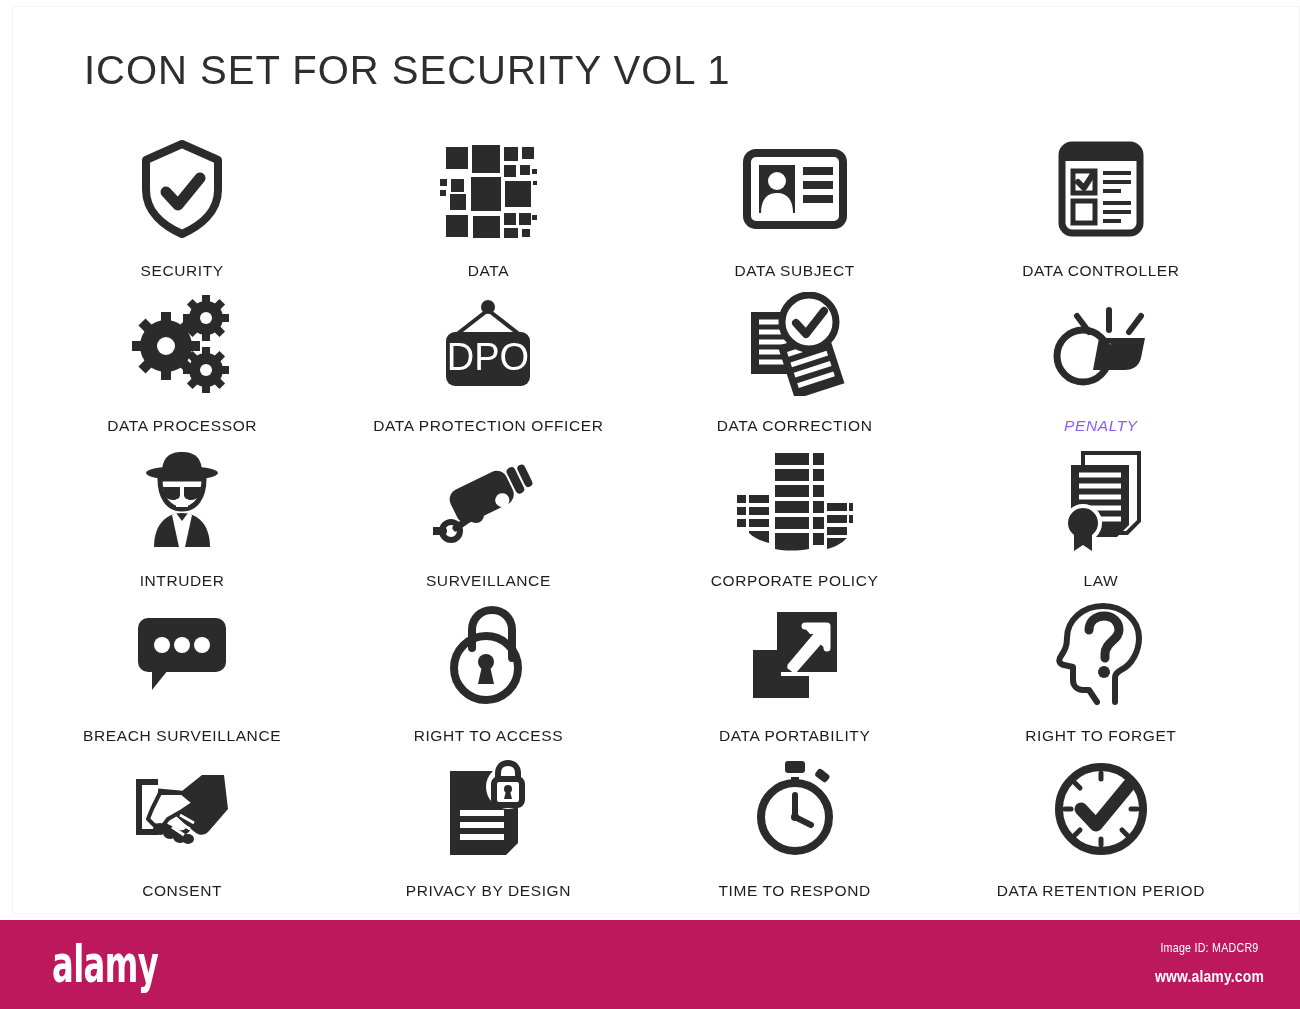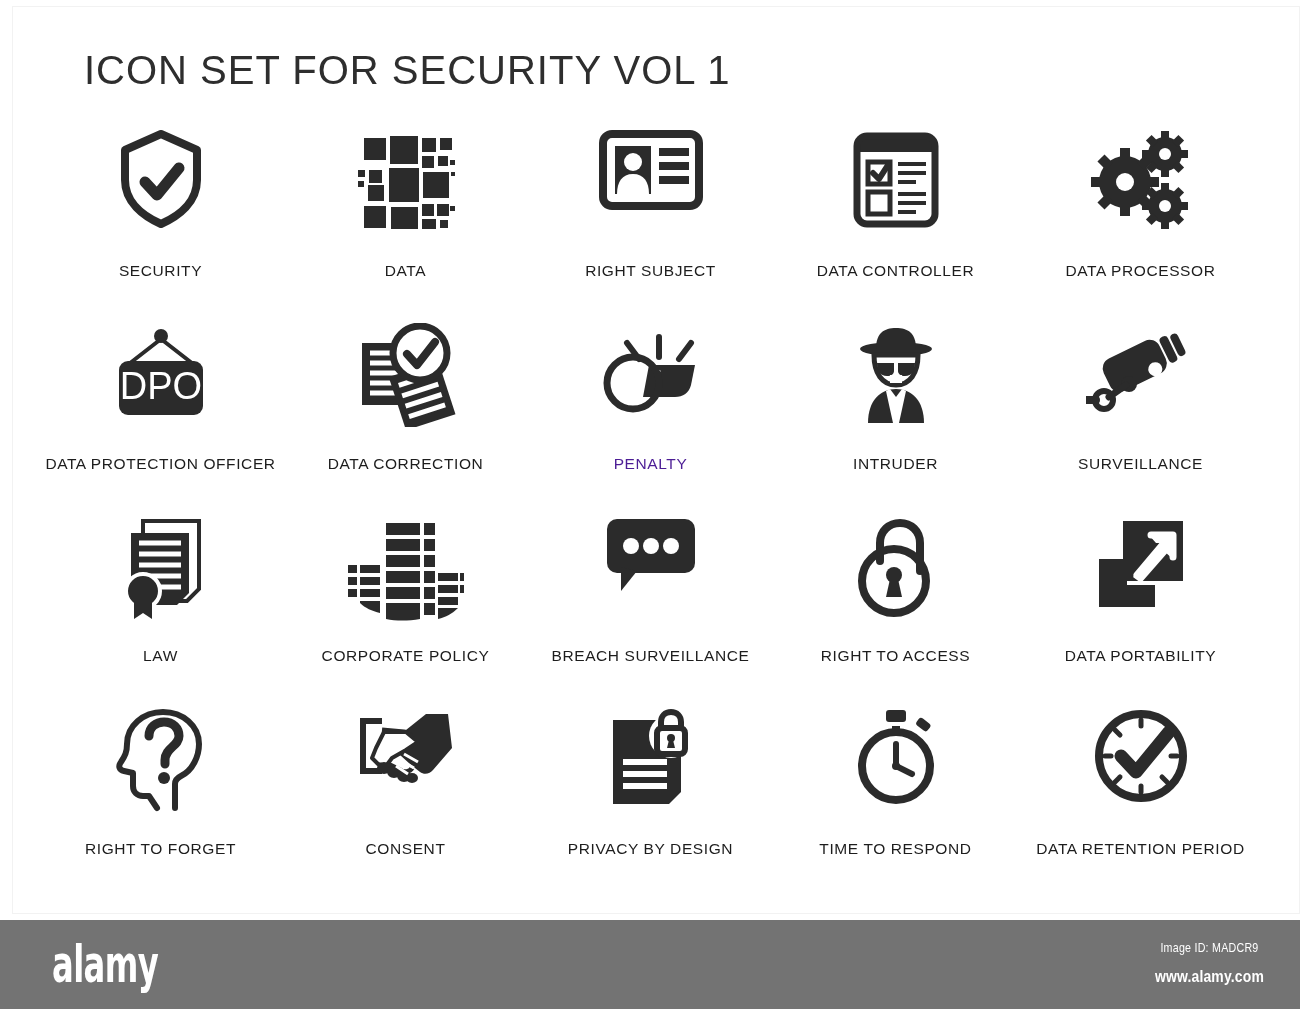--- a/index.html
+++ b/index.html
@@ -20,48 +20,48 @@
     border:1px solid #f2f2f2;box-sizing:border-box;
     pointer-events:none;
   }
   .title{
     position:absolute;left:78px;top:48px;
     font-size:40px;letter-spacing:1px;
     color:#2e2e2e;font-weight:400;
     white-space:nowrap;
   }
   .grid{
-    position:absolute;left:32px;top:130px;
+    position:absolute;left:23px;top:130px;
     width:1225px;height:770px;
     display:grid;
-    grid-template-columns:repeat(5,1fr);
+    grid-template-columns:repeat(4,1fr);
     grid-template-rows:repeat(4,1fr);
   }
   .cell{
     display:flex;flex-direction:column;
     align-items:center;justify-content:flex-start;
   }
   .glyph{
     height:118px;width:130px;
-    display:flex;align-items:flex-start;justify-content:center;
+    display:flex;align-items:center;justify-content:center;
   }
   .glyph svg{display:block;}
   .cap{
     margin-top:14px;
     font-size:15.5px;
     letter-spacing:.6px;
     color:#1d1d1d;
     text-align:center;
     white-space:nowrap;
   }
-  .cap.faded{color:#4c1d95;}
+  .cap.faded{color:#8b5cf6;font-style:italic;}
   
   .footer{
     position:absolute;left:0;top:920px;width:1300px;height:89px;
-    background:#737373;
+    background:#be185d;
   }
   .alamy-logo{
     position:absolute;left:52px;top:18px;
     color:#ffffff;
     font-family:"DejaVu Sans", sans-serif;
     font-size:52px;
     font-weight:700;
     line-height:52px;
     transform:scaleX(.62);
     transform-origin:left top;
@@ -136,21 +136,21 @@
         <svg width="104" height="80" viewBox="0 0 104 80">
           <rect x="4" y="4" width="96" height="72" rx="9" fill="none" stroke="#2b2b2b" stroke-width="8"></rect>
           <rect x="16" y="16" width="36" height="48" fill="#2b2b2b"></rect>
           <circle cx="34" cy="32" r="9" fill="#ffffff"></circle>
           <path d="M34 44 C23 44 18 52 18 64 H50 C50 52 45 44 34 44 Z" fill="#ffffff"></path>
           <rect x="60" y="18" width="30" height="8" fill="#2b2b2b"></rect>
           <rect x="60" y="32" width="30" height="8" fill="#2b2b2b"></rect>
           <rect x="60" y="46" width="30" height="8" fill="#2b2b2b"></rect>
         </svg>
       </div>
-      <div class="cap">RIGHT SUBJECT</div>
+      <div class="cap">DATA SUBJECT</div>
     </div>
 
     <div class="cell">
       <div class="glyph">
         <svg width="90" height="100" viewBox="0 0 90 100">
           <path d="M6 16 C6 10 10 6 16 6 H74 C80 6 84 10 84 16 V22 H6 Z" fill="#2b2b2b"></path>
           <rect x="6" y="6" width="78" height="88" rx="10" fill="none" stroke="#2b2b2b" stroke-width="7"></rect>
           <rect x="17" y="32" width="22" height="22" fill="none" stroke="#2b2b2b" stroke-width="5"></rect>
           <path d="M22 43 L28 49 L37 35" fill="none" stroke="#2b2b2b" stroke-width="6" stroke-linecap="round" stroke-linejoin="round"></path>
           <rect x="17" y="62" width="22" height="22" fill="none" stroke="#2b2b2b" stroke-width="5"></rect>
@@ -293,35 +293,20 @@
           <path d="M40 62 L23 74" stroke="#2b2b2b" stroke-width="7" stroke-linecap="round"></path>
           <circle cx="18" cy="77" r="9" fill="none" stroke="#2b2b2b" stroke-width="6"></circle>
           <path d="M10 77 L-2 77" stroke="#2b2b2b" stroke-width="8" stroke-linecap="round"></path>
         </svg>
       </div>
       <div class="cap">SURVEILLANCE</div>
     </div>
 
     <div class="cell">
       <div class="glyph">
-        <svg width="96" height="104" viewBox="0 0 96 104">
-          <path d="M30 6 H86 V74 L74 86 H30 Z" fill="none" stroke="#2b2b2b" stroke-width="4"></path>
-          <path d="M18 18 H76 V78 L64 90 H18 Z" fill="#2b2b2b"></path>
-          <g stroke="#ffffff" stroke-width="5">
-            <path d="M26 28 H68 M26 39 H68 M26 50 H68 M26 61 H68 M26 72 H68"></path>
-          </g>
-          <circle cx="30" cy="76" r="17" fill="#2b2b2b" stroke="#ffffff" stroke-width="4"></circle>
-          <path d="M21 88 L21 104 L30 98 L39 104 L39 88 Z" fill="#2b2b2b"></path>
-        </svg>
-      </div>
-      <div class="cap">LAW</div>
-    </div>
-
-    <div class="cell">
-      <div class="glyph">
         <svg width="116" height="108" viewBox="0 0 116 108" fill="#2b2b2b">
           <path d="M36 6 H80 V102 C66 106 50 106 36 102 Z" fill="none"></path>
           <g>
             <rect x="38" y="8" width="34" height="12"></rect>
               <rect x="76" y="8" width="11" height="12"></rect>
             <rect x="38" y="24" width="34" height="12"></rect>
               <rect x="76" y="24" width="11" height="12"></rect>
             <rect x="38" y="40" width="34" height="12"></rect>
               <rect x="76" y="40" width="11" height="12"></rect>
             <rect x="38" y="56" width="34" height="12"></rect>
@@ -348,20 +333,35 @@
             <rect x="90" y="82" width="20" height="8"></rect>
             <path d="M90 93 H110 C104 99 98 102 90 104 Z"></path>
           </g>
         </svg>
       </div>
       <div class="cap">CORPORATE POLICY</div>
     </div>
 
     <div class="cell">
       <div class="glyph">
+        <svg width="96" height="104" viewBox="0 0 96 104">
+          <path d="M30 6 H86 V74 L74 86 H30 Z" fill="none" stroke="#2b2b2b" stroke-width="4"></path>
+          <path d="M18 18 H76 V78 L64 90 H18 Z" fill="#2b2b2b"></path>
+          <g stroke="#ffffff" stroke-width="5">
+            <path d="M26 28 H68 M26 39 H68 M26 50 H68 M26 61 H68 M26 72 H68"></path>
+          </g>
+          <circle cx="30" cy="76" r="17" fill="#2b2b2b" stroke="#ffffff" stroke-width="4"></circle>
+          <path d="M21 88 L21 104 L30 98 L39 104 L39 88 Z" fill="#2b2b2b"></path>
+        </svg>
+      </div>
+      <div class="cap">LAW</div>
+    </div>
+
+    <div class="cell">
+      <div class="glyph">
         <svg width="100" height="80" viewBox="0 0 100 80">
           <rect x="6" y="4" width="88" height="54" rx="10" fill="#2b2b2b"></rect>
           <path d="M20 52 L20 76 L36 56 Z" fill="#2b2b2b"></path>
           <circle cx="30" cy="31" r="8" fill="#ffffff"></circle>
           <circle cx="50" cy="31" r="8" fill="#ffffff"></circle>
           <circle cx="70" cy="31" r="8" fill="#ffffff"></circle>
         </svg>
       </div>
       <div class="cap">BREACH SURVEILLANCE</div>
     </div>

